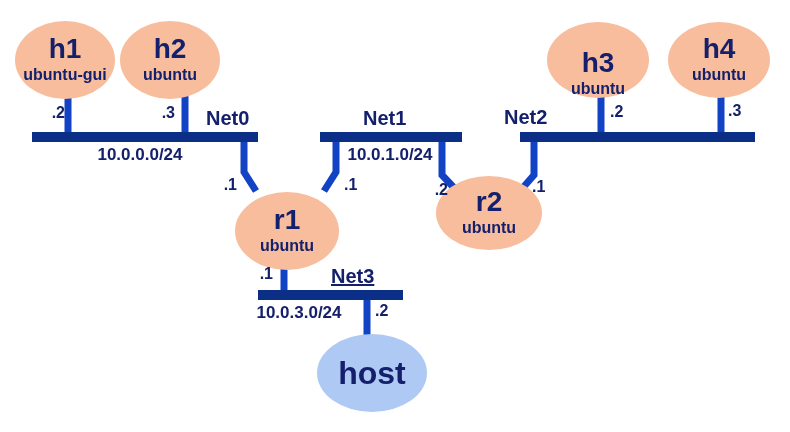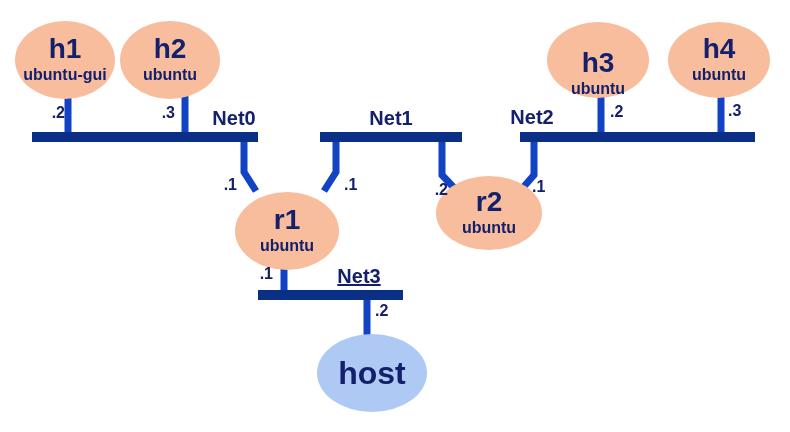--- a/index.html
+++ b/index.html
@@ -18,21 +18,21 @@
     color:var(--text,#17246E);text-align:center;
   }
   .node.host-node{background:var(--host_fill,#AECAF4);}
   .node-label{font-size:28px;font-weight:bold;line-height:1;}
   .host-node .node-label{font-size:32px;}
   .node-sub{font-size:16px;font-weight:bold;line-height:1.15;margin-top:3px;}
   .lbl{
     position:absolute;color:var(--text,#14206B);font-weight:bold;
     line-height:1.15;white-space:nowrap;
   }
-  .netname{font-size:20px;text-align:center;}
+  .netname{font-size:20px;text-align:left;}
   .subnet{font-size:17px;text-align:center;}
   .iface{font-size:16px;}
   .r{text-align:right;}
 </style>
 </head>
 <body>
 
 <div id="canvas">
 
   <svg class="links" width="790" height="432" viewBox="0 0 790 432">
@@ -79,20 +79,23 @@
   </div>
   <div class="node host-node" style="left:317px;top:334px;width:110px;height:78px;">
     <div class="node-label">host</div>
   </div>
 
   <div class="lbl netname" style="left:206px;top:107px;width:56px;">Net0</div>
   <div class="lbl netname" style="left:363px;top:107px;width:56px;">Net1</div>
   <div class="lbl netname" style="left:504px;top:106px;width:56px;">Net2</div>
   <div class="lbl netname" style="left:331px;top:265px;width:56px;text-decoration:underline;">Net3</div>
 
+  <div class="lbl subnet" style="left:94px;top:145px;width:92px;">10.0.0.0/24</div>
+  <div class="lbl subnet" style="left:344px;top:145px;width:92px;">10.0.1.0/24</div>
+  <div class="lbl subnet" style="left:253px;top:303px;width:92px;">10.0.3.0/24</div>
 
   <div class="lbl iface r" style="left:38px;top:104px;width:27px;">.2</div>
   <div class="lbl iface r" style="left:148px;top:104px;width:27px;">.3</div>
   <div class="lbl iface" style="left:610px;top:103px;width:27px;">.2</div>
   <div class="lbl iface" style="left:728px;top:102px;width:27px;">.3</div>
   <div class="lbl iface r" style="left:210px;top:176px;width:27px;">.1</div>
   <div class="lbl iface" style="left:344px;top:176px;width:27px;">.1</div>
   <div class="lbl iface r" style="left:421px;top:181px;width:27px;">.2</div>
   <div class="lbl iface" style="left:532px;top:178px;width:27px;">.1</div>
   <div class="lbl iface r" style="left:246px;top:265px;width:27px;">.1</div>

